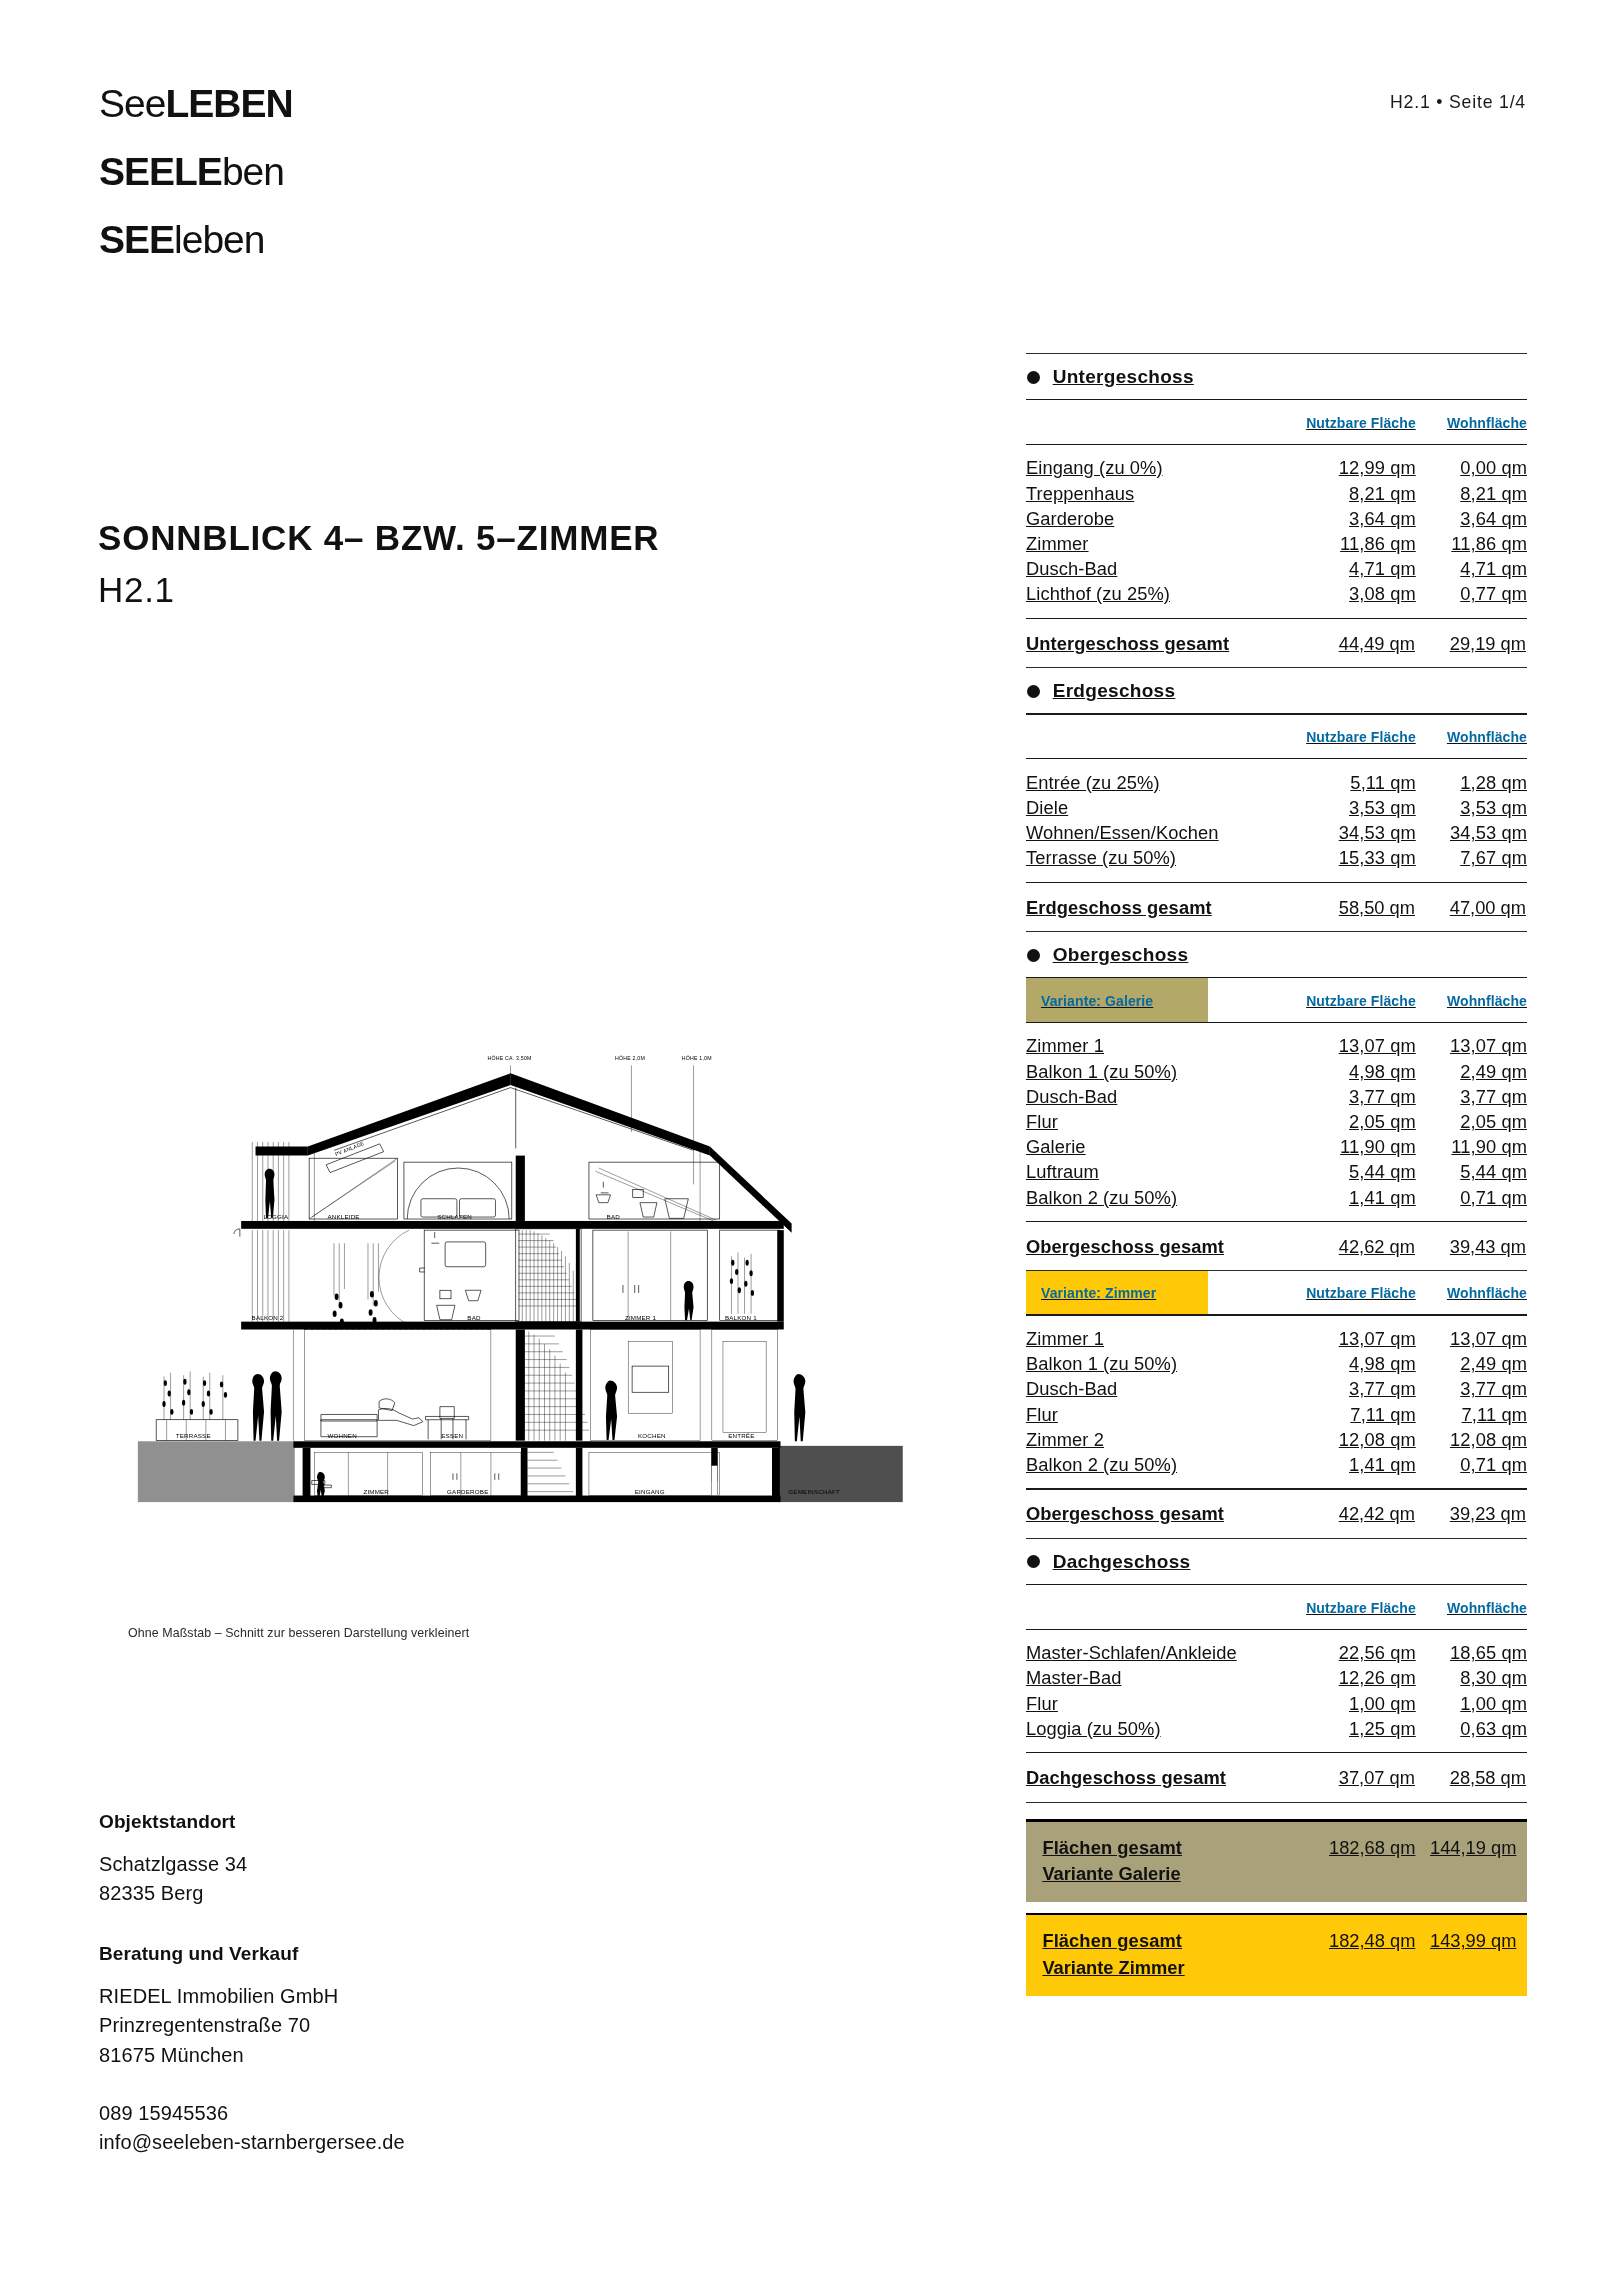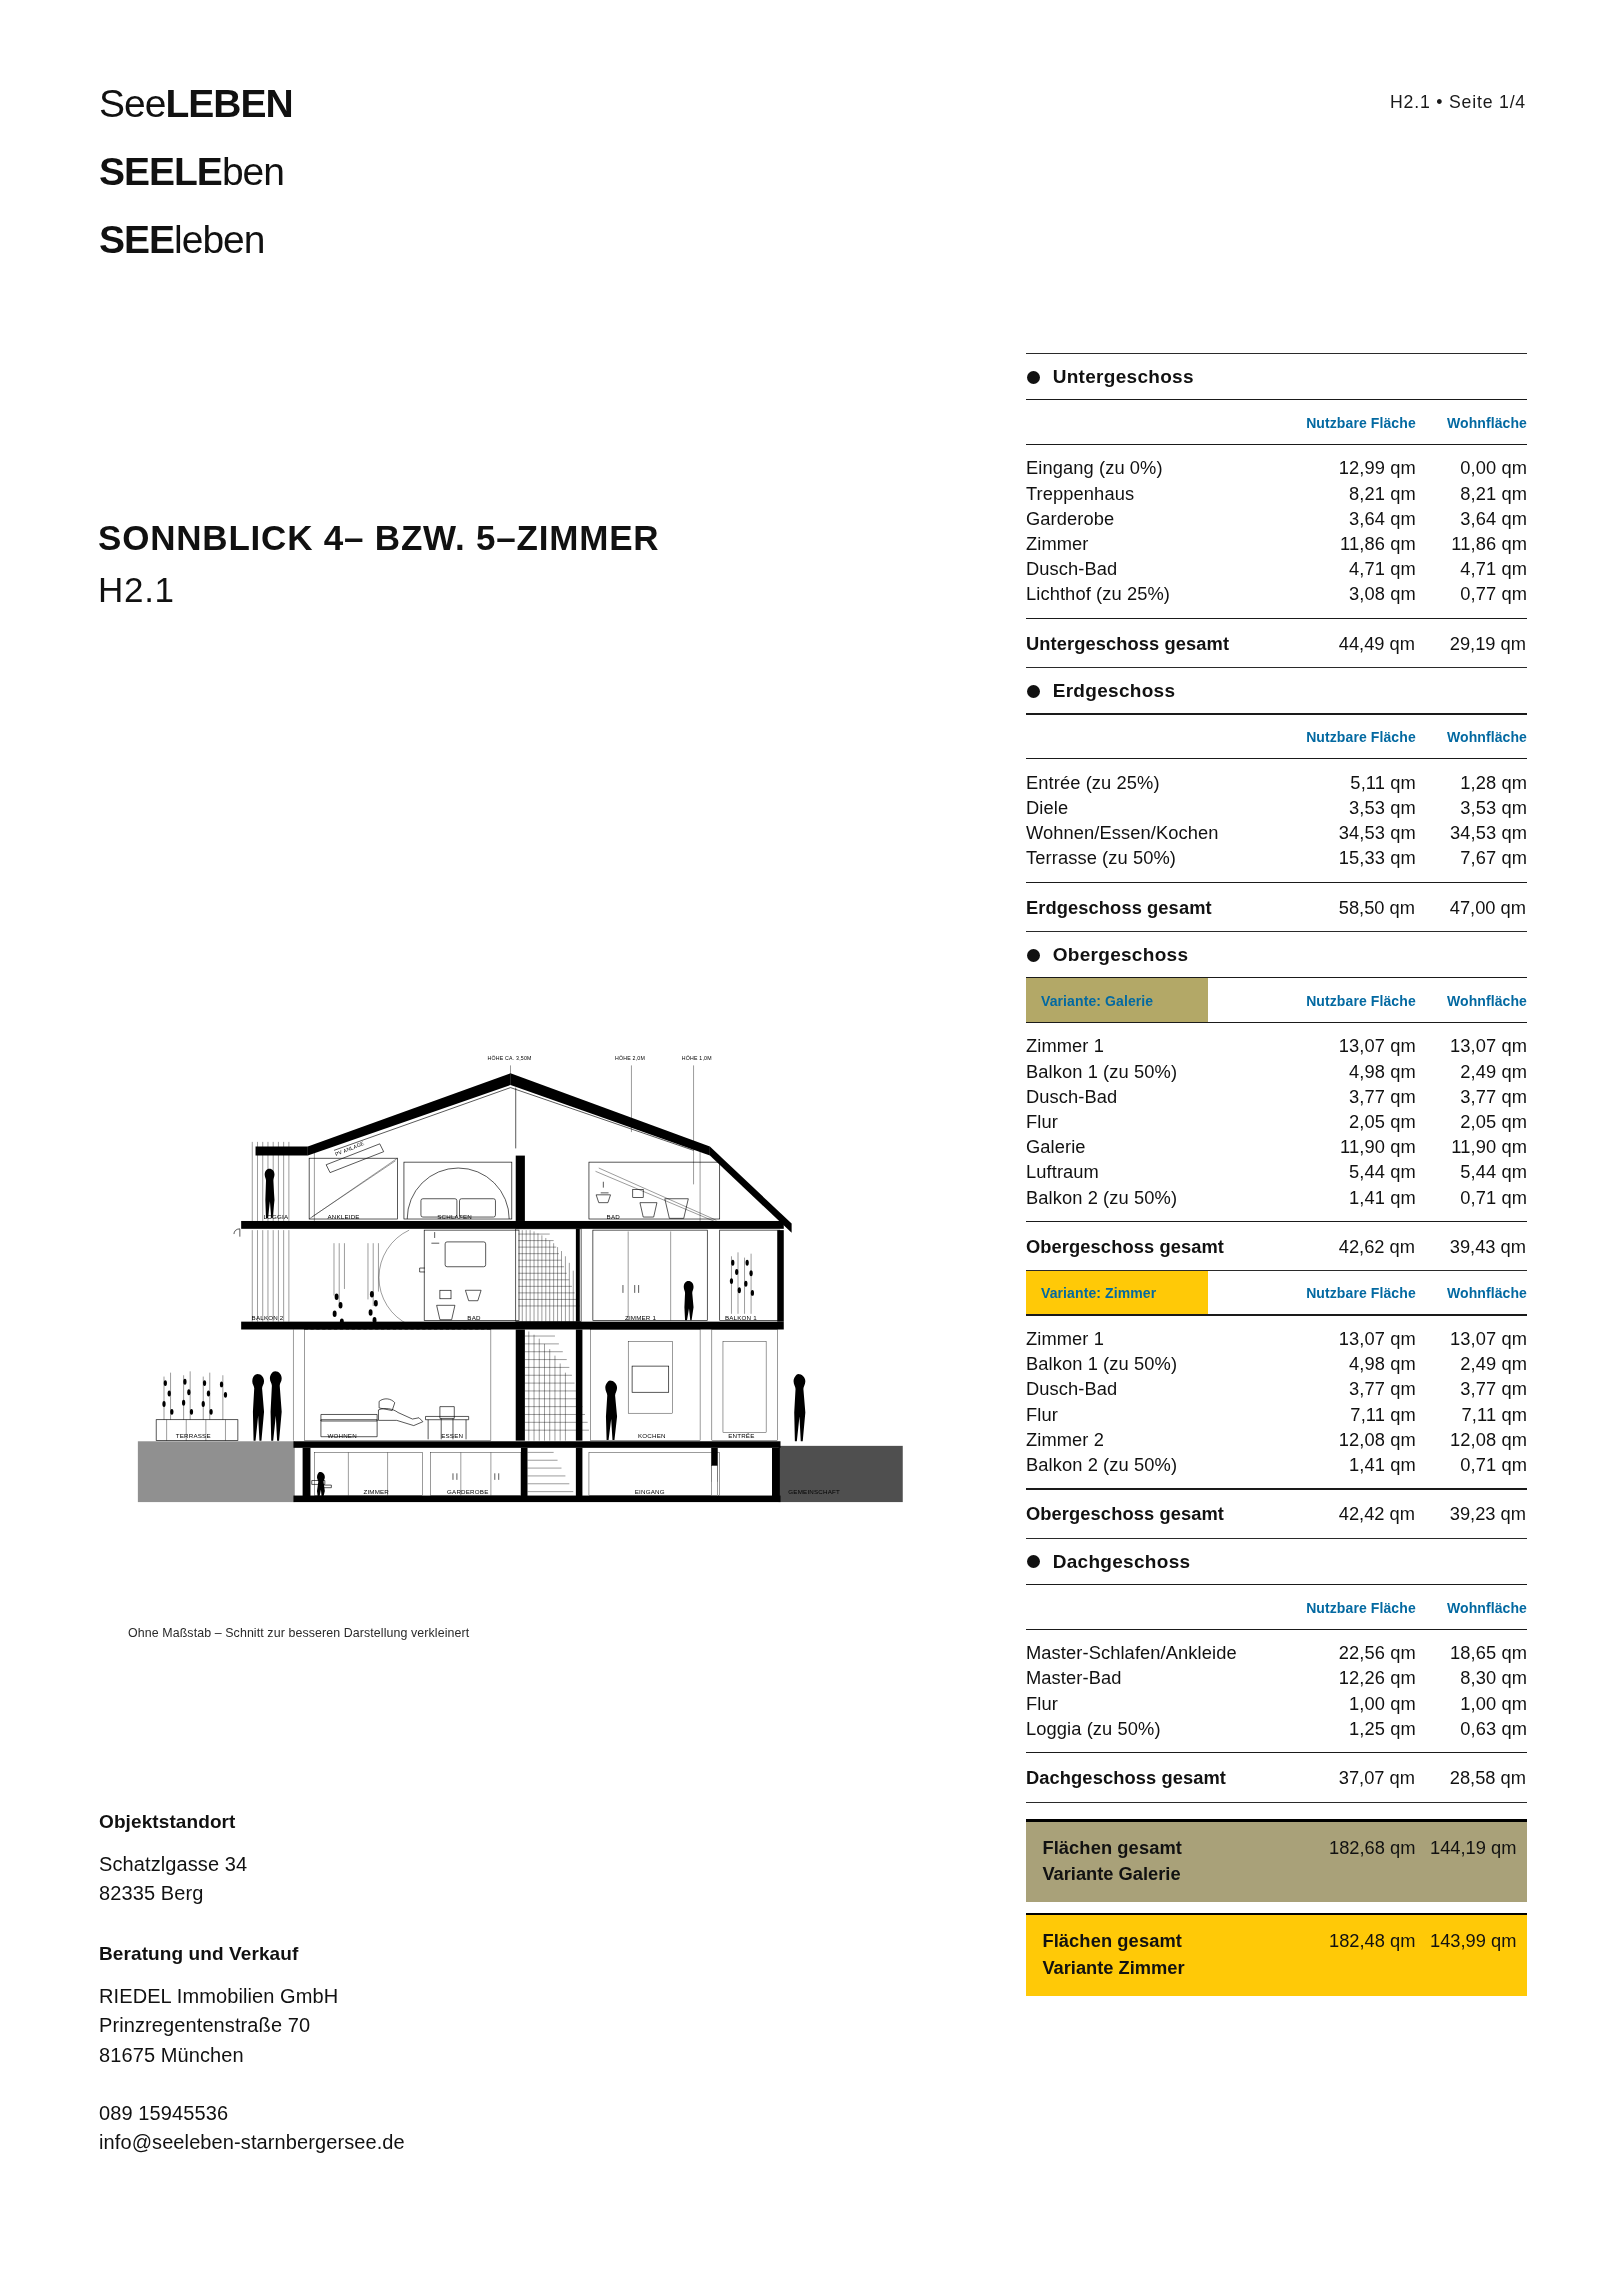--- a/index.html
+++ b/index.html
@@ -46,21 +46,21 @@
   }
 
   
   .contact{position:absolute;left:99px;top:1811px;width:497px;}
   .c-head{font-size:19px;font-weight:700;letter-spacing:0.1px;color:#111;margin:0 0 17px 0;}
   .c-head.second{margin-top:34px;}
   .c-line{font-size:20px;font-weight:300;color:#111;line-height:1.47;letter-spacing:0.1px;}
   .c-gap{height:29px;}
 
   
-  .tables{position:absolute;left:1026px;top:353px;width:501px;}
+  .tables{position:absolute;left:1026px;top:353px;width:501px;text-decoration:underline;}
   .rule-thin{height:0.7px;background:#2a2a2a;width:100%;}
   .rule-med{height:1.3px;background:#1a1a1a;width:100%;}
   .rule-thick{height:2.6px;background:#000;width:100%;}
 
   .sec-title{
     display:flex;align-items:center;gap:12.4px;
     padding:12.4px 0 11px 1.3px;
   }
   .bullet{
     width:13px;height:13px;border-radius:50%;background:#111;flex:0 0 auto;display:block;

